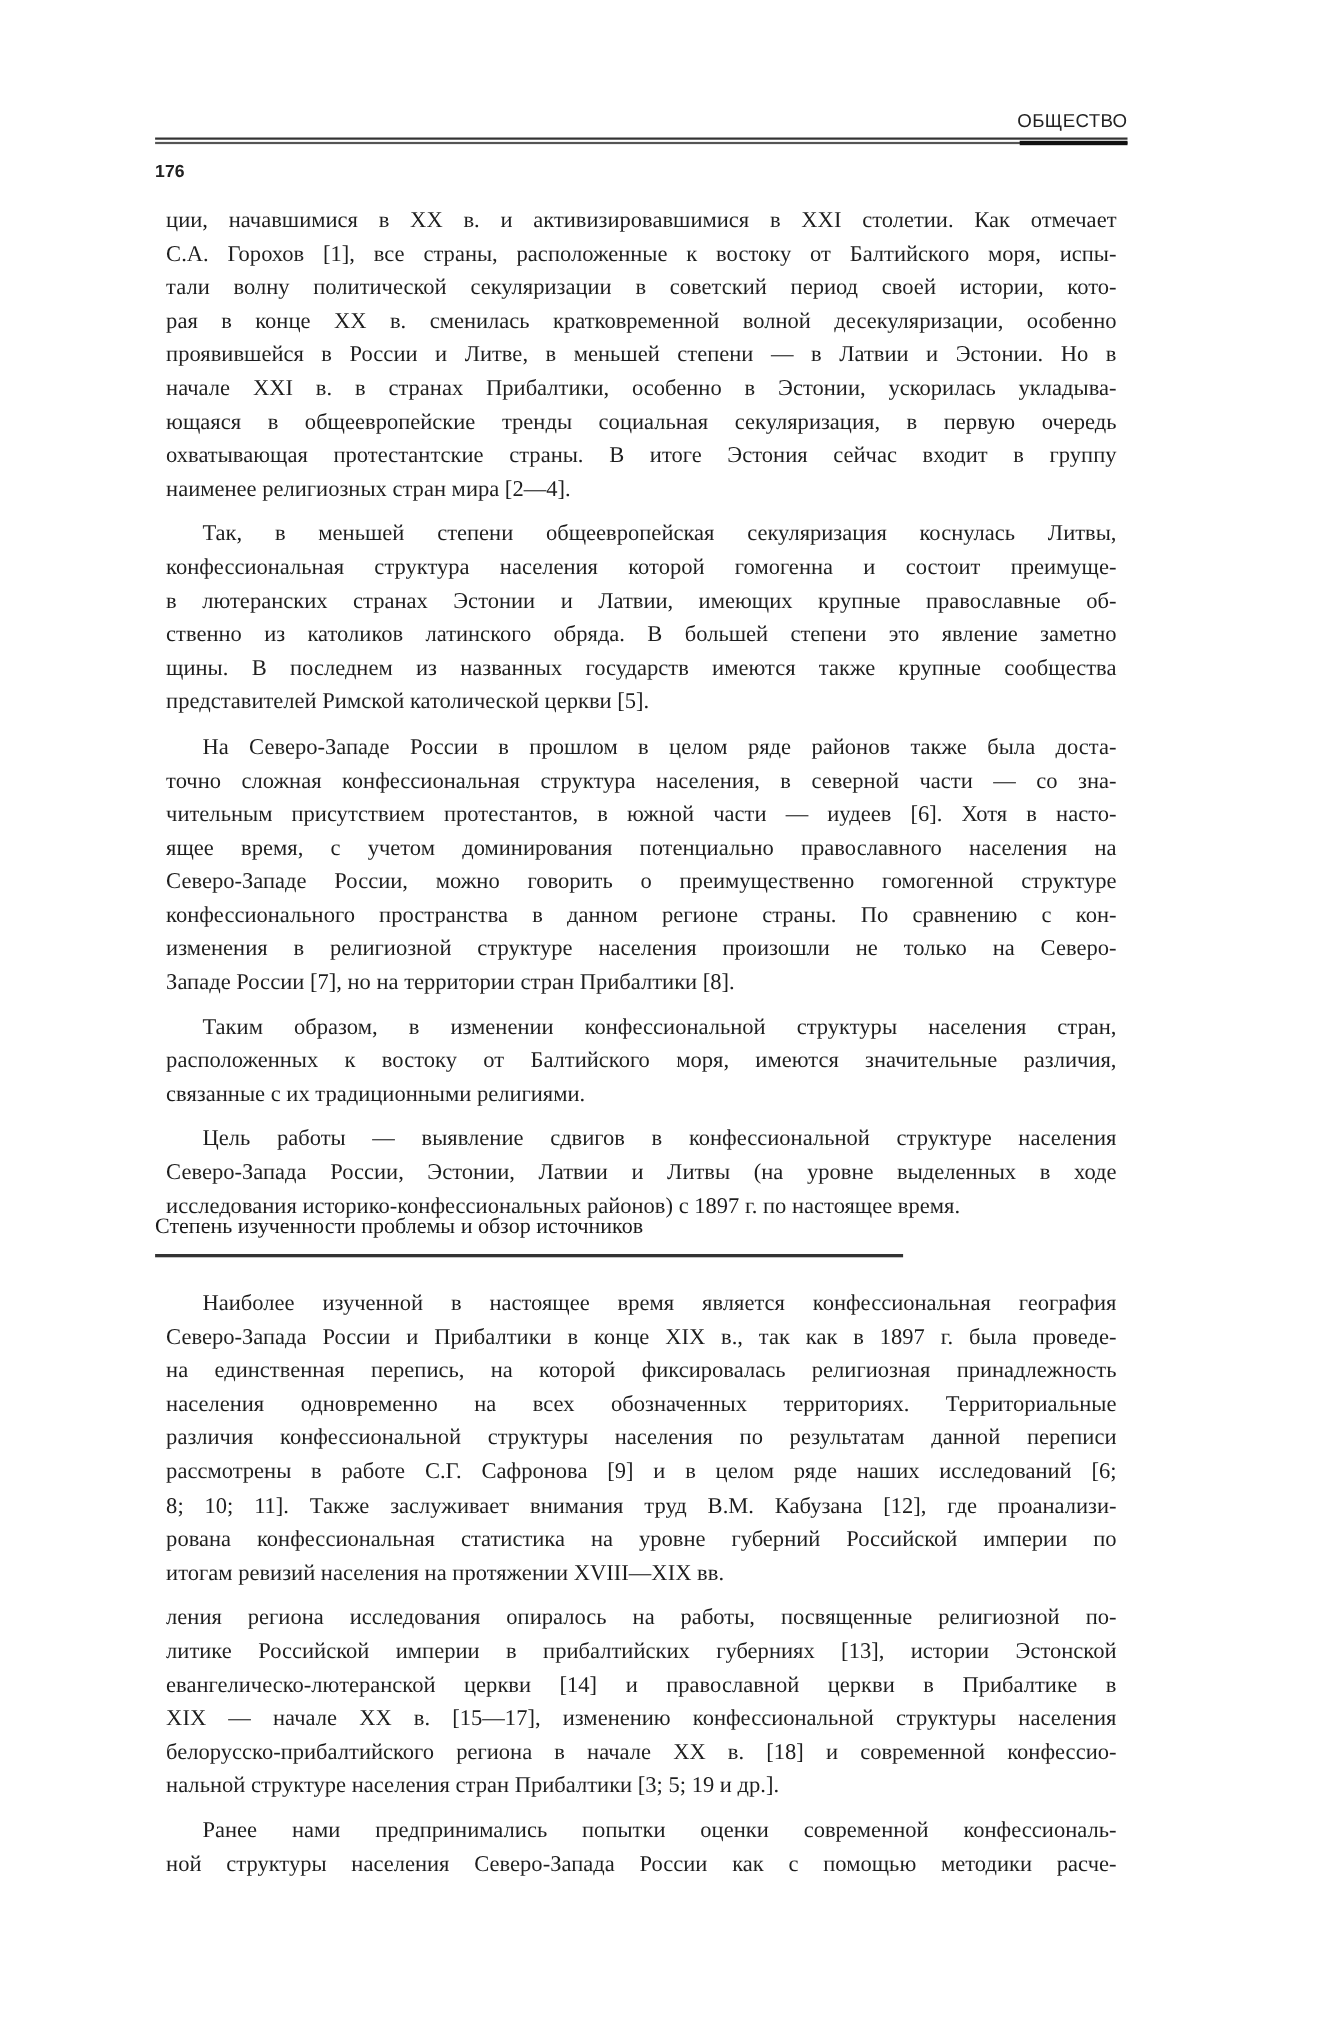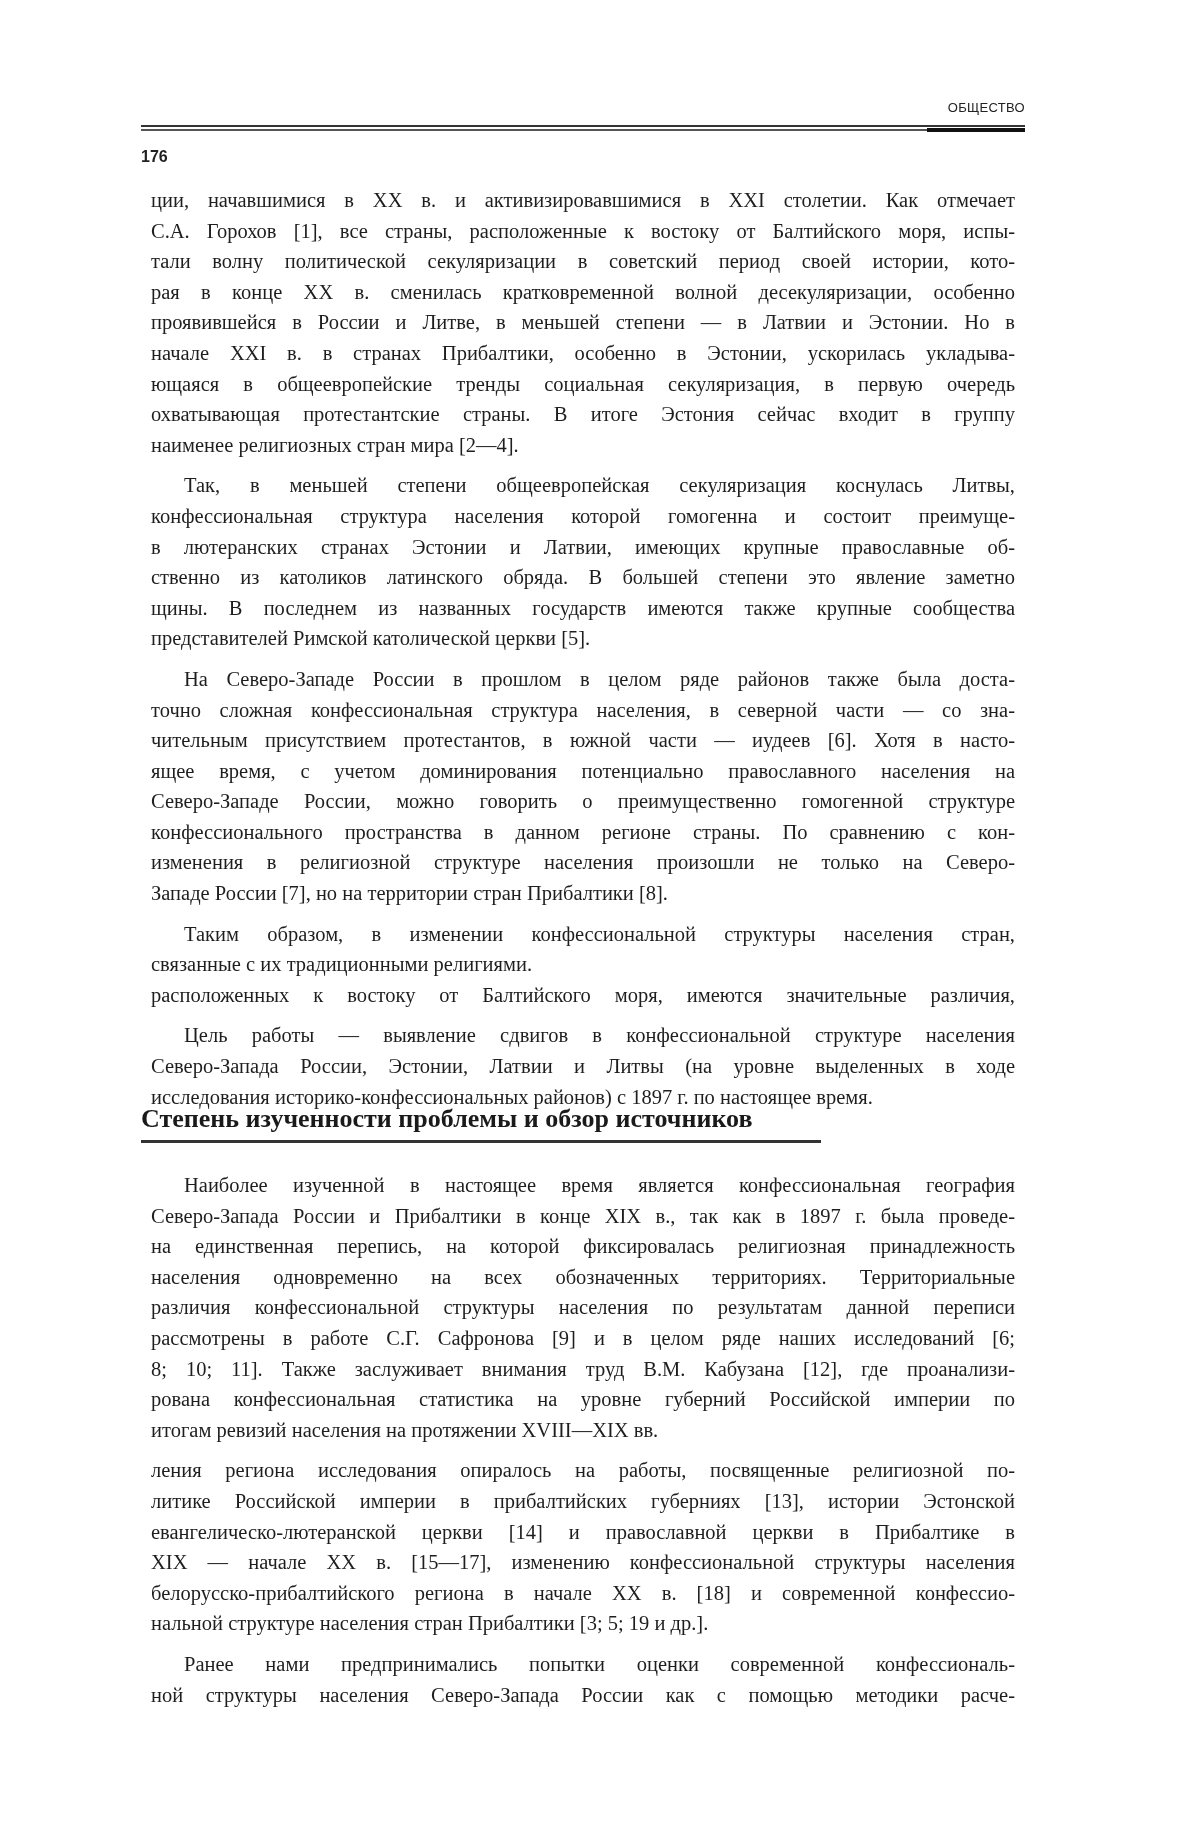--- a/index.html
+++ b/index.html
@@ -1,29 +1,29 @@
 <!DOCTYPE html>
 <html><head>
 <meta charset="utf-8">
 <style>
   html, body { margin: 0; padding: 0; background: #ffffff; }
   body { width: 1200px; height: 1835px; position: relative; overflow: hidden; }
   .page { position: absolute; left: 0; top: 0; width: 1200px; height: 1835px; background: #fff; }
   .running-head { position: absolute; left: 141px; top: 100px; width: 884px; height: 30px; }
   .page-number { position: absolute; left: 0; top: 0; font-family: "Liberation Sans", sans-serif; font-weight: bold; font-size: 16px; color: #222; margin-top: 48px; }
-  .section-name { position: absolute; right: 0; top: 0; font-family: "Liberation Sans", sans-serif; font-size: 13px; color: #222; letter-spacing: 0.3px; }
+  .section-name { position: absolute; right: 0; top: 0; font-family: "Liberation Sans", sans-serif; font-size: 17px; color: #222; letter-spacing: 0.3px; }
   .head-rule-thin { position: absolute; left: 0; top: 25px; width: 884px; height: 2px; background: #333; }
   .head-rule-thick { position: absolute; left: 0; top: 29px; width: 884px; height: 2px; background: #555; }
   .head-rule-block { position: absolute; right: 0; top: 28px; width: 98px; height: 4px; background: #111; }
   .body-text { position: absolute; left: 141px; top: 175px; width: 884px; font-family: "Liberation Serif", serif; font-size: 20.5px; color: #1e1e1e; }
   .line { height: 30.6px; line-height: 30.6px; white-space: nowrap; text-align: justify; text-align-last: justify; }
   .line.last { text-align-last: left; }
   .line.indent { padding-left: 33px; }
   .para { margin: 10px; }
-  .section-heading { position: absolute; left: 141px; top: 1104px; width: 680px; font-family: "Liberation Serif", serif; font-weight: bold; font-size: 26px; color: #1a1a1a; }
+  .section-heading { position: absolute; left: 141px; top: 1104px; width: 680px; font-family: "Liberation Serif", serif; font-weight: normal; font-size: 20px; color: #1a1a1a; }
   .heading-rule { position: absolute; left: 141px; top: 1140px; width: 680px; height: 3px; background: #333; }
   .body-text-2 { top: 1160px; }
 </style>
 </head>
 <body>
 
 <div class="page">
 
   <div class="running-head">
     <span class="page-number">176</span>
@@ -58,22 +58,22 @@
         <div class="line">точно сложная конфессиональная структура населения, в северной части — со зна-</div>
         <div class="line">чительным присутствием протестантов, в южной части — иудеев [6]. Хотя в насто-</div>
         <div class="line">ящее время, с учетом доминирования потенциально православного населения на</div>
         <div class="line">Северо-Западе России, можно говорить о преимущественно гомогенной структуре</div>
         <div class="line">конфессионального пространства в данном регионе страны. По сравнению с кон-</div>
         <div class="line">изменения в религиозной структуре населения произошли не только на Северо-</div>
         <div class="line last">Западе России [7], но на территории стран Прибалтики [8].</div>
       </div>
       <div class="para">
         <div class="line indent">Таким образом, в изменении конфессиональной структуры населения стран,</div>
+        <div class="line">расположенных к востоку от Балтийского моря, имеются значительные различия,</div>
         <div class="line last">связанные с их традиционными религиями.</div>
-        <div class="line">расположенных к востоку от Балтийского моря, имеются значительные различия,</div>
       </div>
       <div class="para">
         <div class="line indent">Цель работы — выявление сдвигов в конфессиональной структуре населения</div>
         <div class="line">Северо-Запада России, Эстонии, Латвии и Литвы (на уровне выделенных в ходе</div>
         <div class="line last">исследования историко-конфессиональных районов) с 1897 г. по настоящее время.</div>
       </div>
     </div>
 
   <div class="section-heading">Степень изученности проблемы и обзор источников</div>
   <div class="heading-rule"></div>

